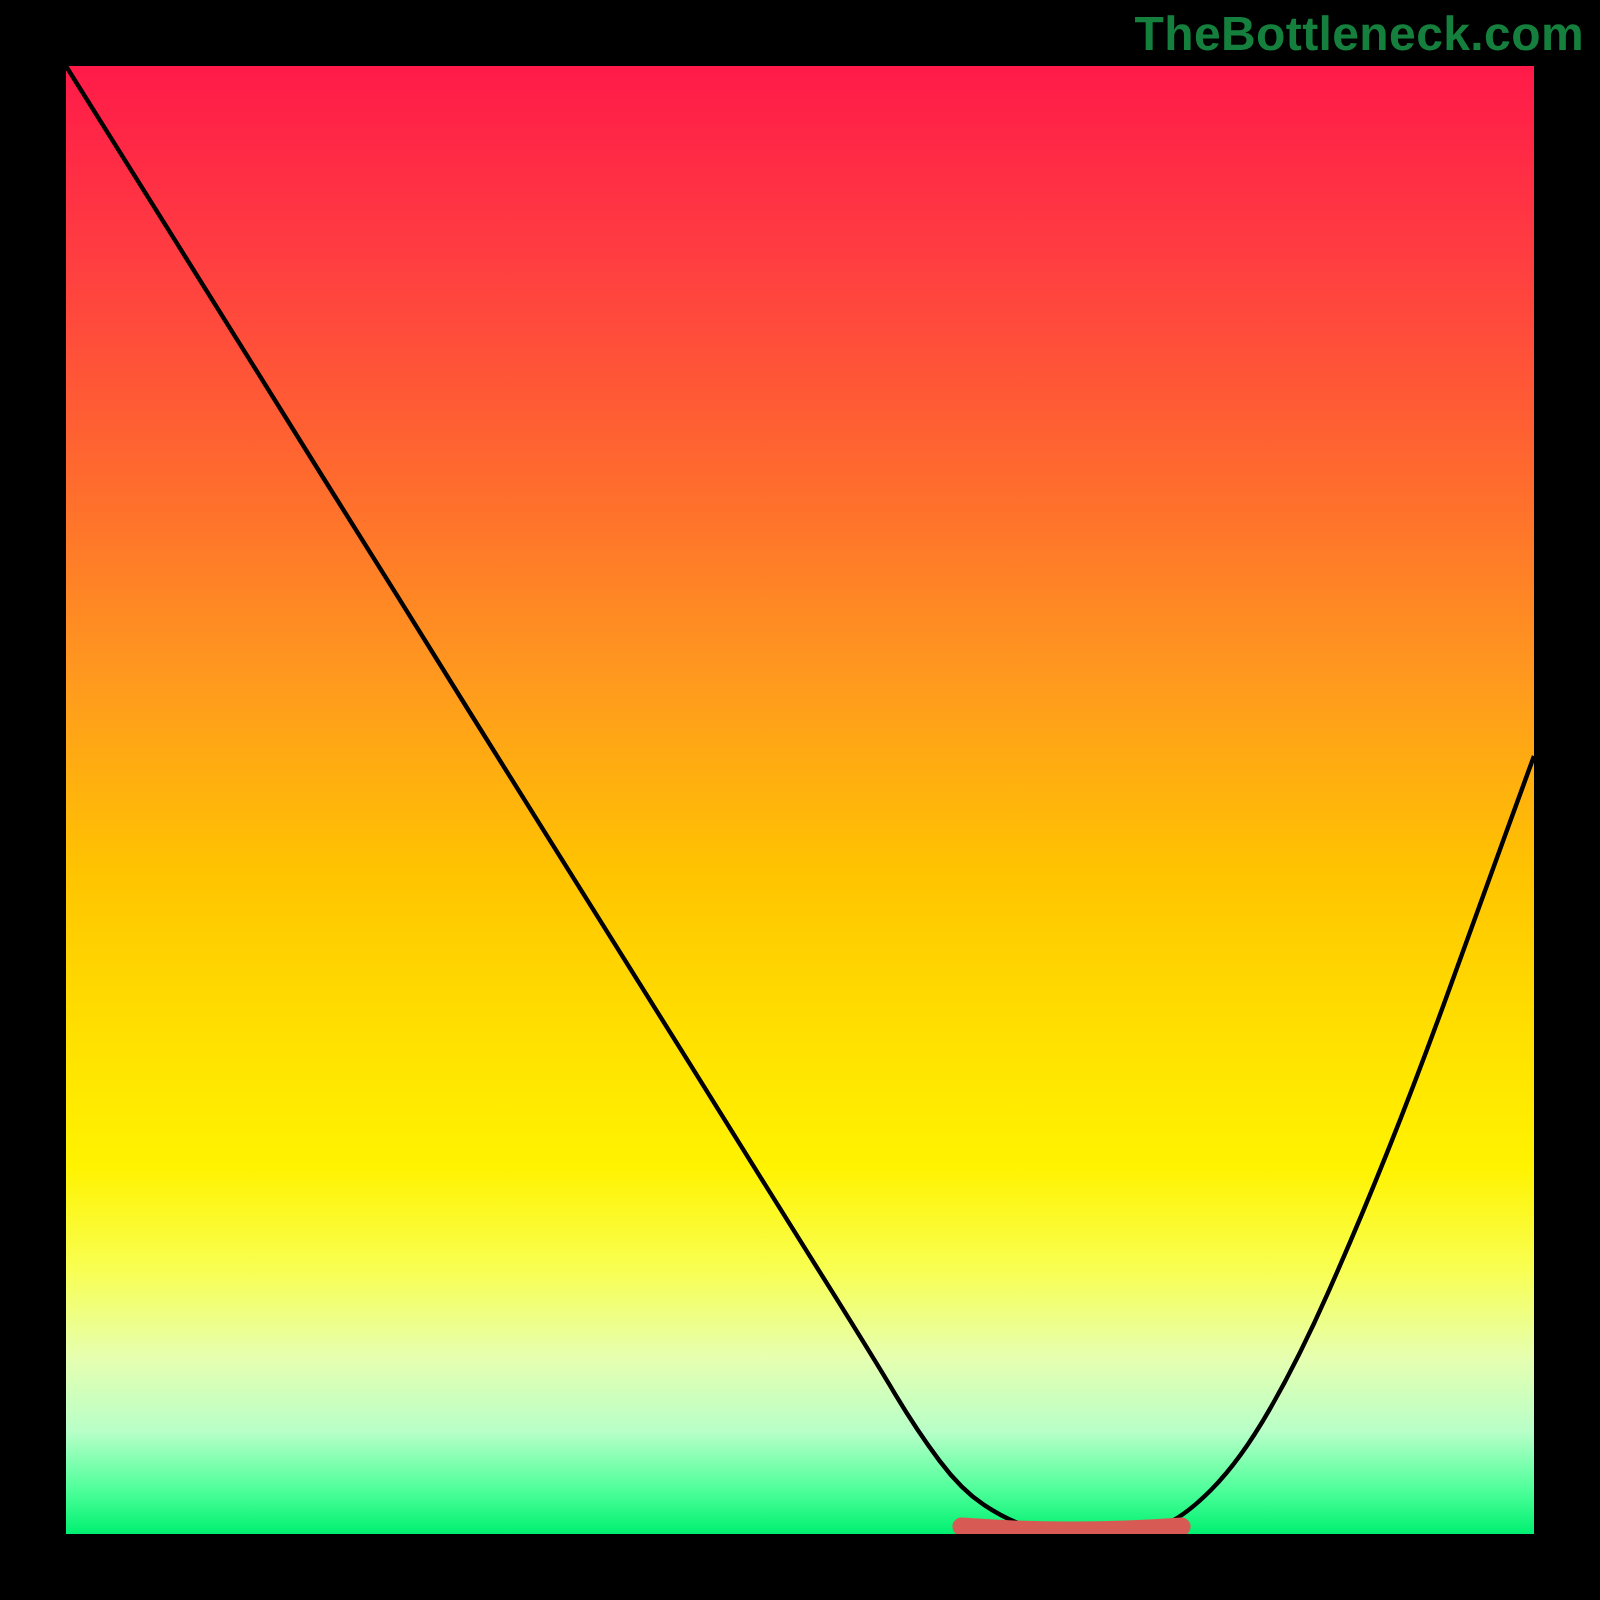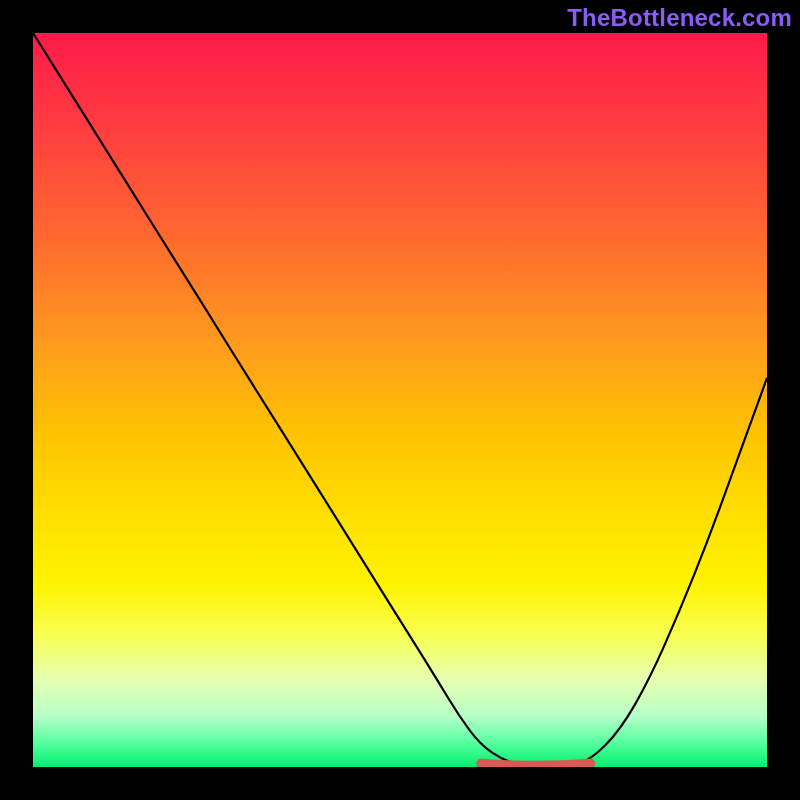--- a/index.html
+++ b/index.html
@@ -13,21 +13,21 @@
   .stage {
     position: relative;
     width: 800px;
     height: 800px;
     background: #000;
   }
   .watermark {
     position: absolute;
     top: 4px;
     right: 8px;
-    color: #8b5cf6;
+    color: #15803d;
     font-family: Arial, Helvetica, sans-serif;
     font-size: 24px;
     font-weight: 600;
     letter-spacing: 0.2px;
     z-index: 10;
     user-select: none;
   }
   .plot-area {
     position: absolute;
     left: 33px;

